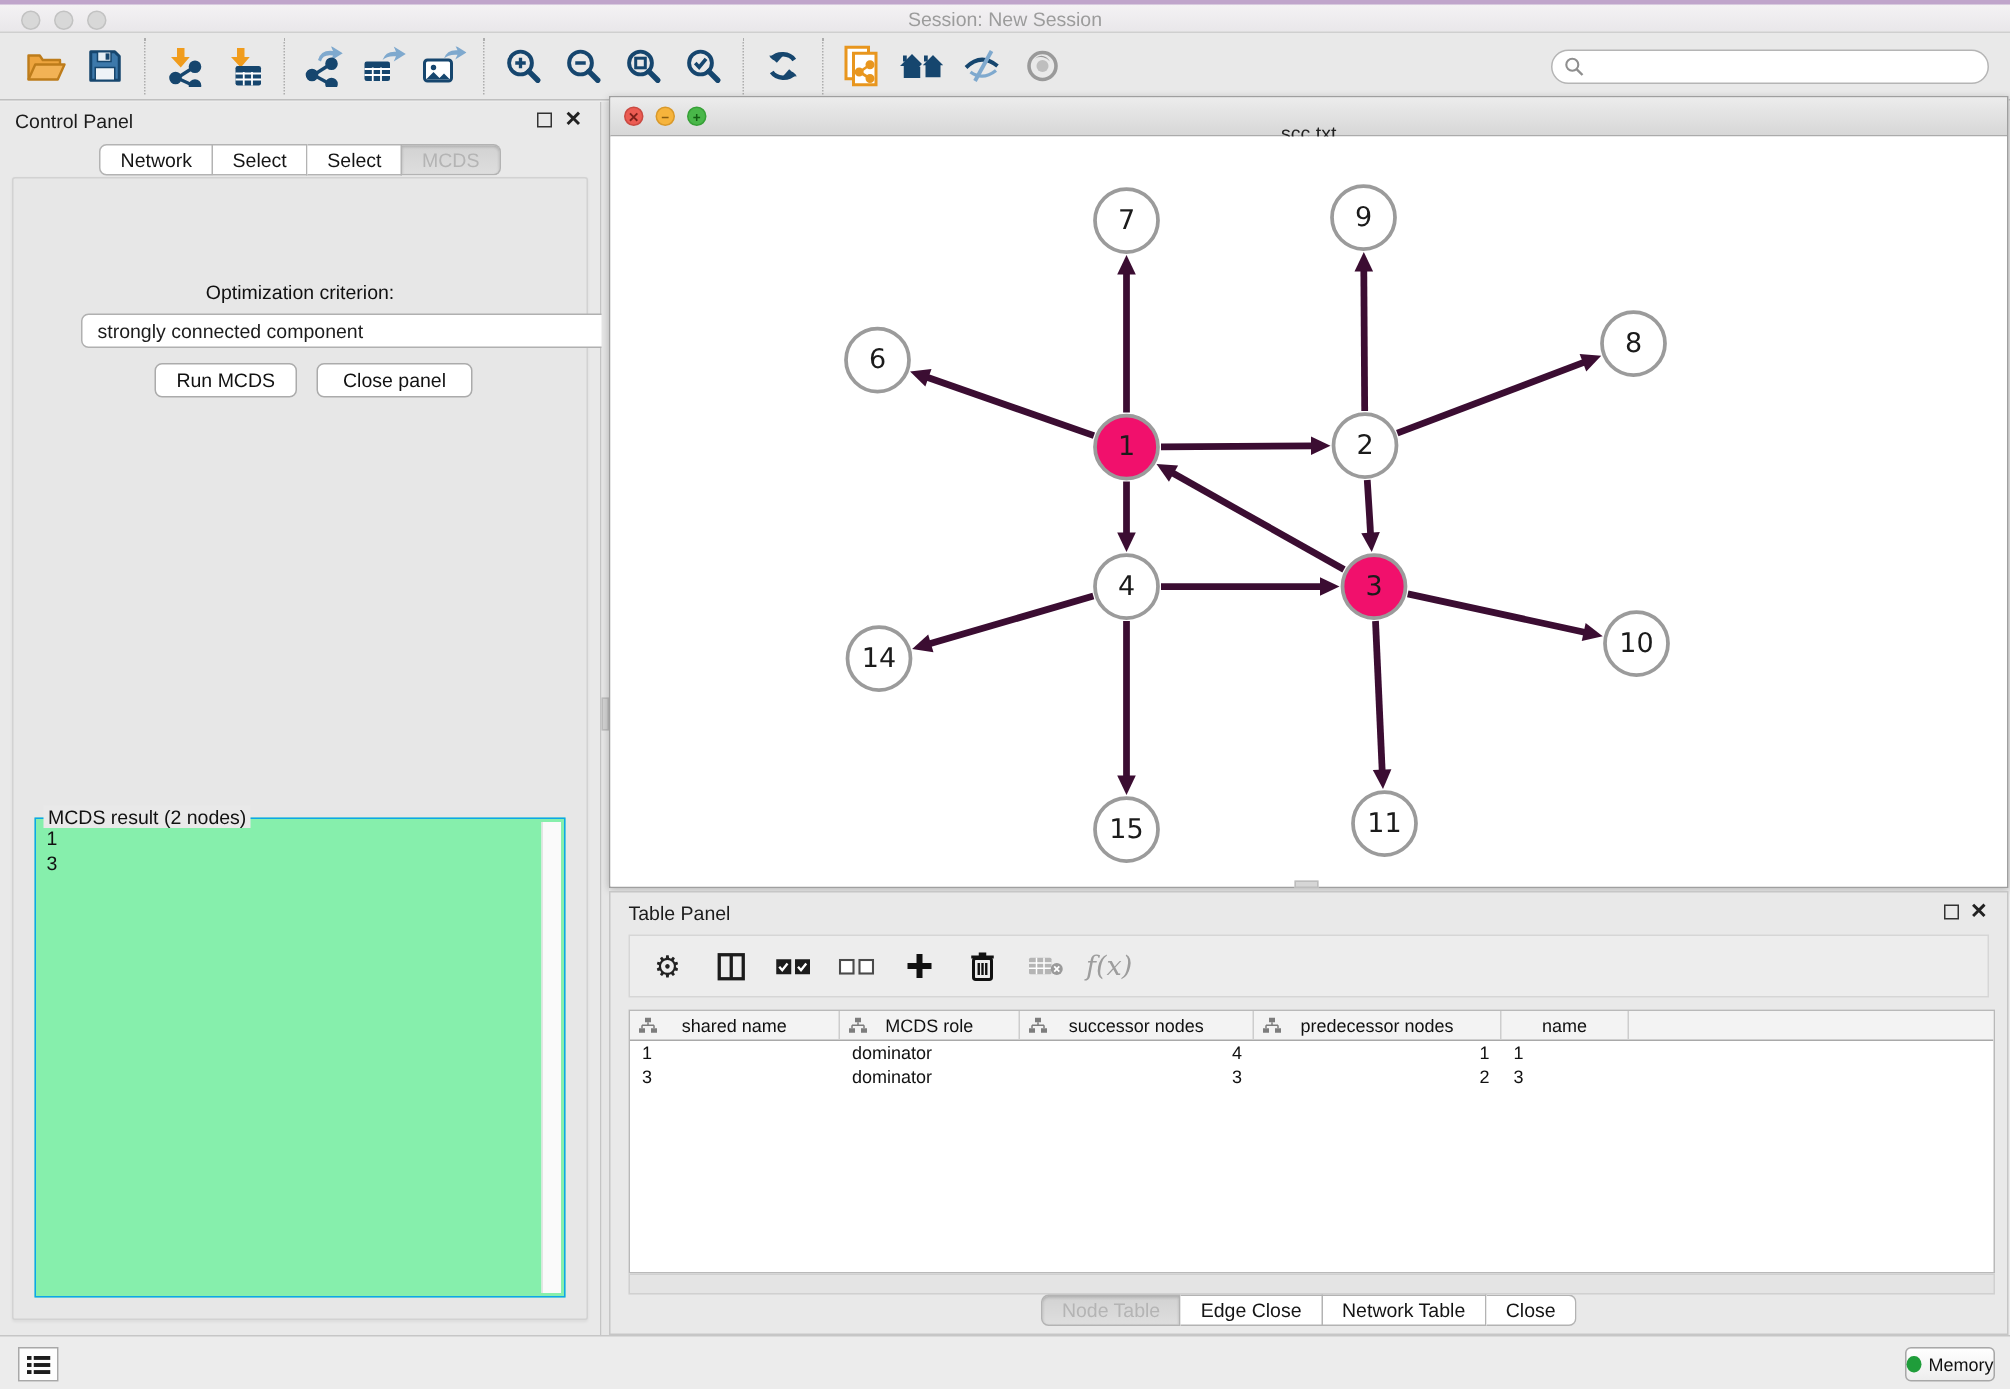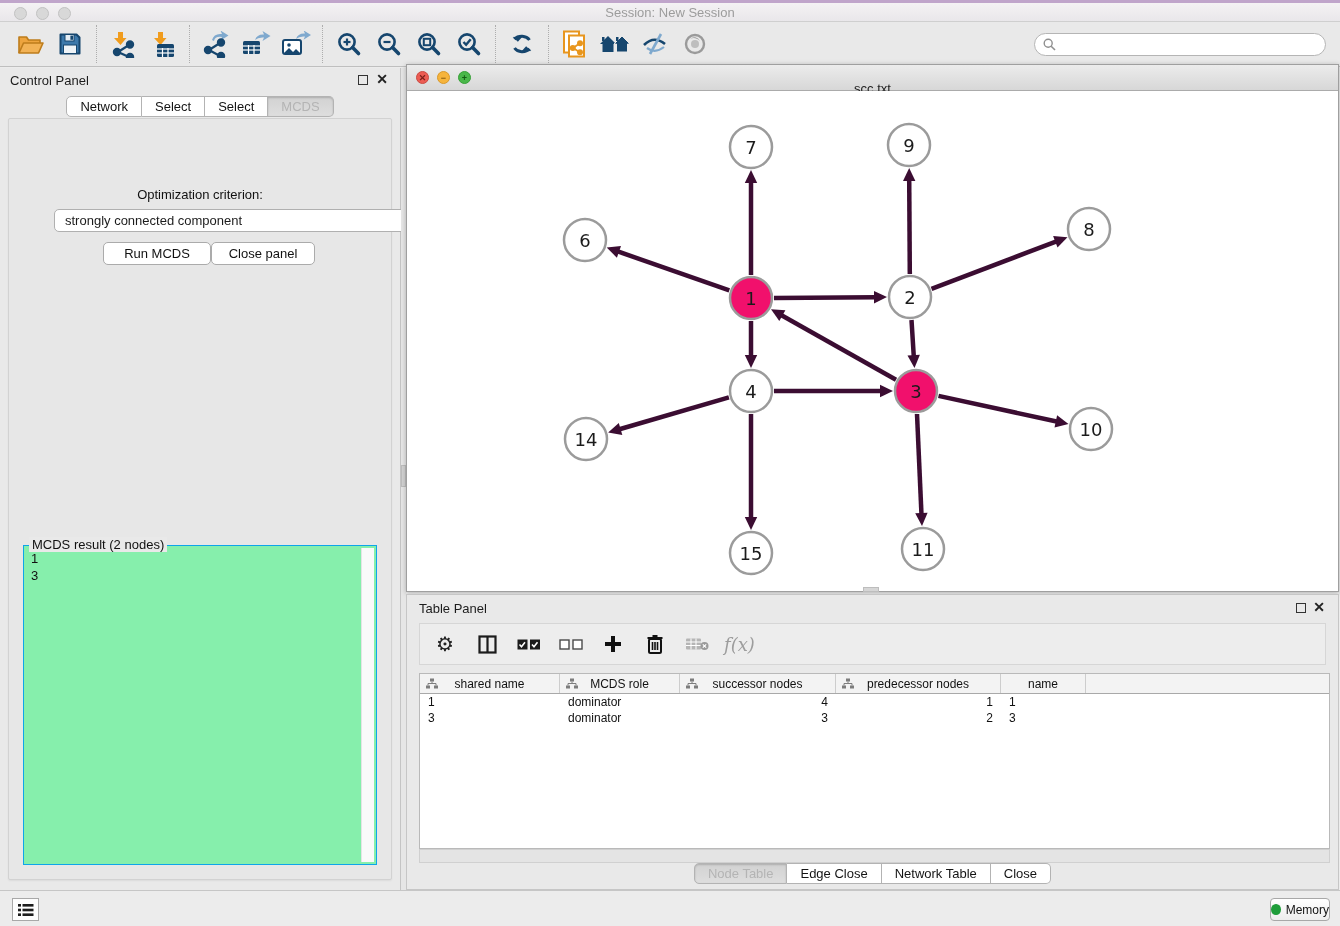--- a/index.html
+++ b/index.html
@@ -46,21 +46,21 @@
   .opt-label { position:absolute; left:0; right:0; top:68px; text-align:center; font-size:13px; color:#111; }
   .dropdown { position:absolute; left:45px; top:90px; width:372px; height:23px; background:#fff;
     border:1px solid #b0b0b0; border-radius:5px; font-size:13px; display:flex; align-items:center; padding-left:10px; }
   .dd-stepper { position:absolute; right:8px; top:4px; width:10px; height:14px; }
   .dd-stepper::before { content:""; position:absolute; left:1px; top:0; border-left:4px solid transparent;
     border-right:4px solid transparent; border-bottom:5px solid #555; }
   .dd-stepper::after { content:""; position:absolute; left:1px; bottom:0; border-left:4px solid transparent;
     border-right:4px solid transparent; border-top:5px solid #555; }
   .btn { position:absolute; height:23px; background:#fff; border:1px solid #ababab; border-radius:5px;
     font-size:13px; font-family:"Liberation Sans",sans-serif; color:#111; }
-  .btn-run { left:94px; top:123px; width:108px; }
+  .btn-run { left:94px; top:123px; width:95px; }
   .btn-close { left:202px; top:123px; width:104px; }
 
   .groupbox { position:absolute; left:14px; right:14px; top:426px; bottom:14px; border:1px solid #0ea5e9; background:#86efac; }
   .groupbox-legend { position:absolute; top:-9px; left:5px; background:#e9e9e9; padding:0 3px; font-size:13px; color:#111; }
   .result-text { position:absolute; left:7px; top:4px; font-size:13px; line-height:17px; white-space:pre; color:#111; }
   .result-scroll { position:absolute; right:2px; top:2px; bottom:2px; width:13px; background:#fafafa; border-left:1px solid #e4e4e4; }
 
   
   .v-splitter { position:absolute; left:401px; top:68px; width:5px; height:822px; background:#e6e6e6; }
   .v-handle { position:absolute; left:0; top:397px; width:5px; height:22px; background:#d2d2d2; border:1px solid #bdbdbd; }

